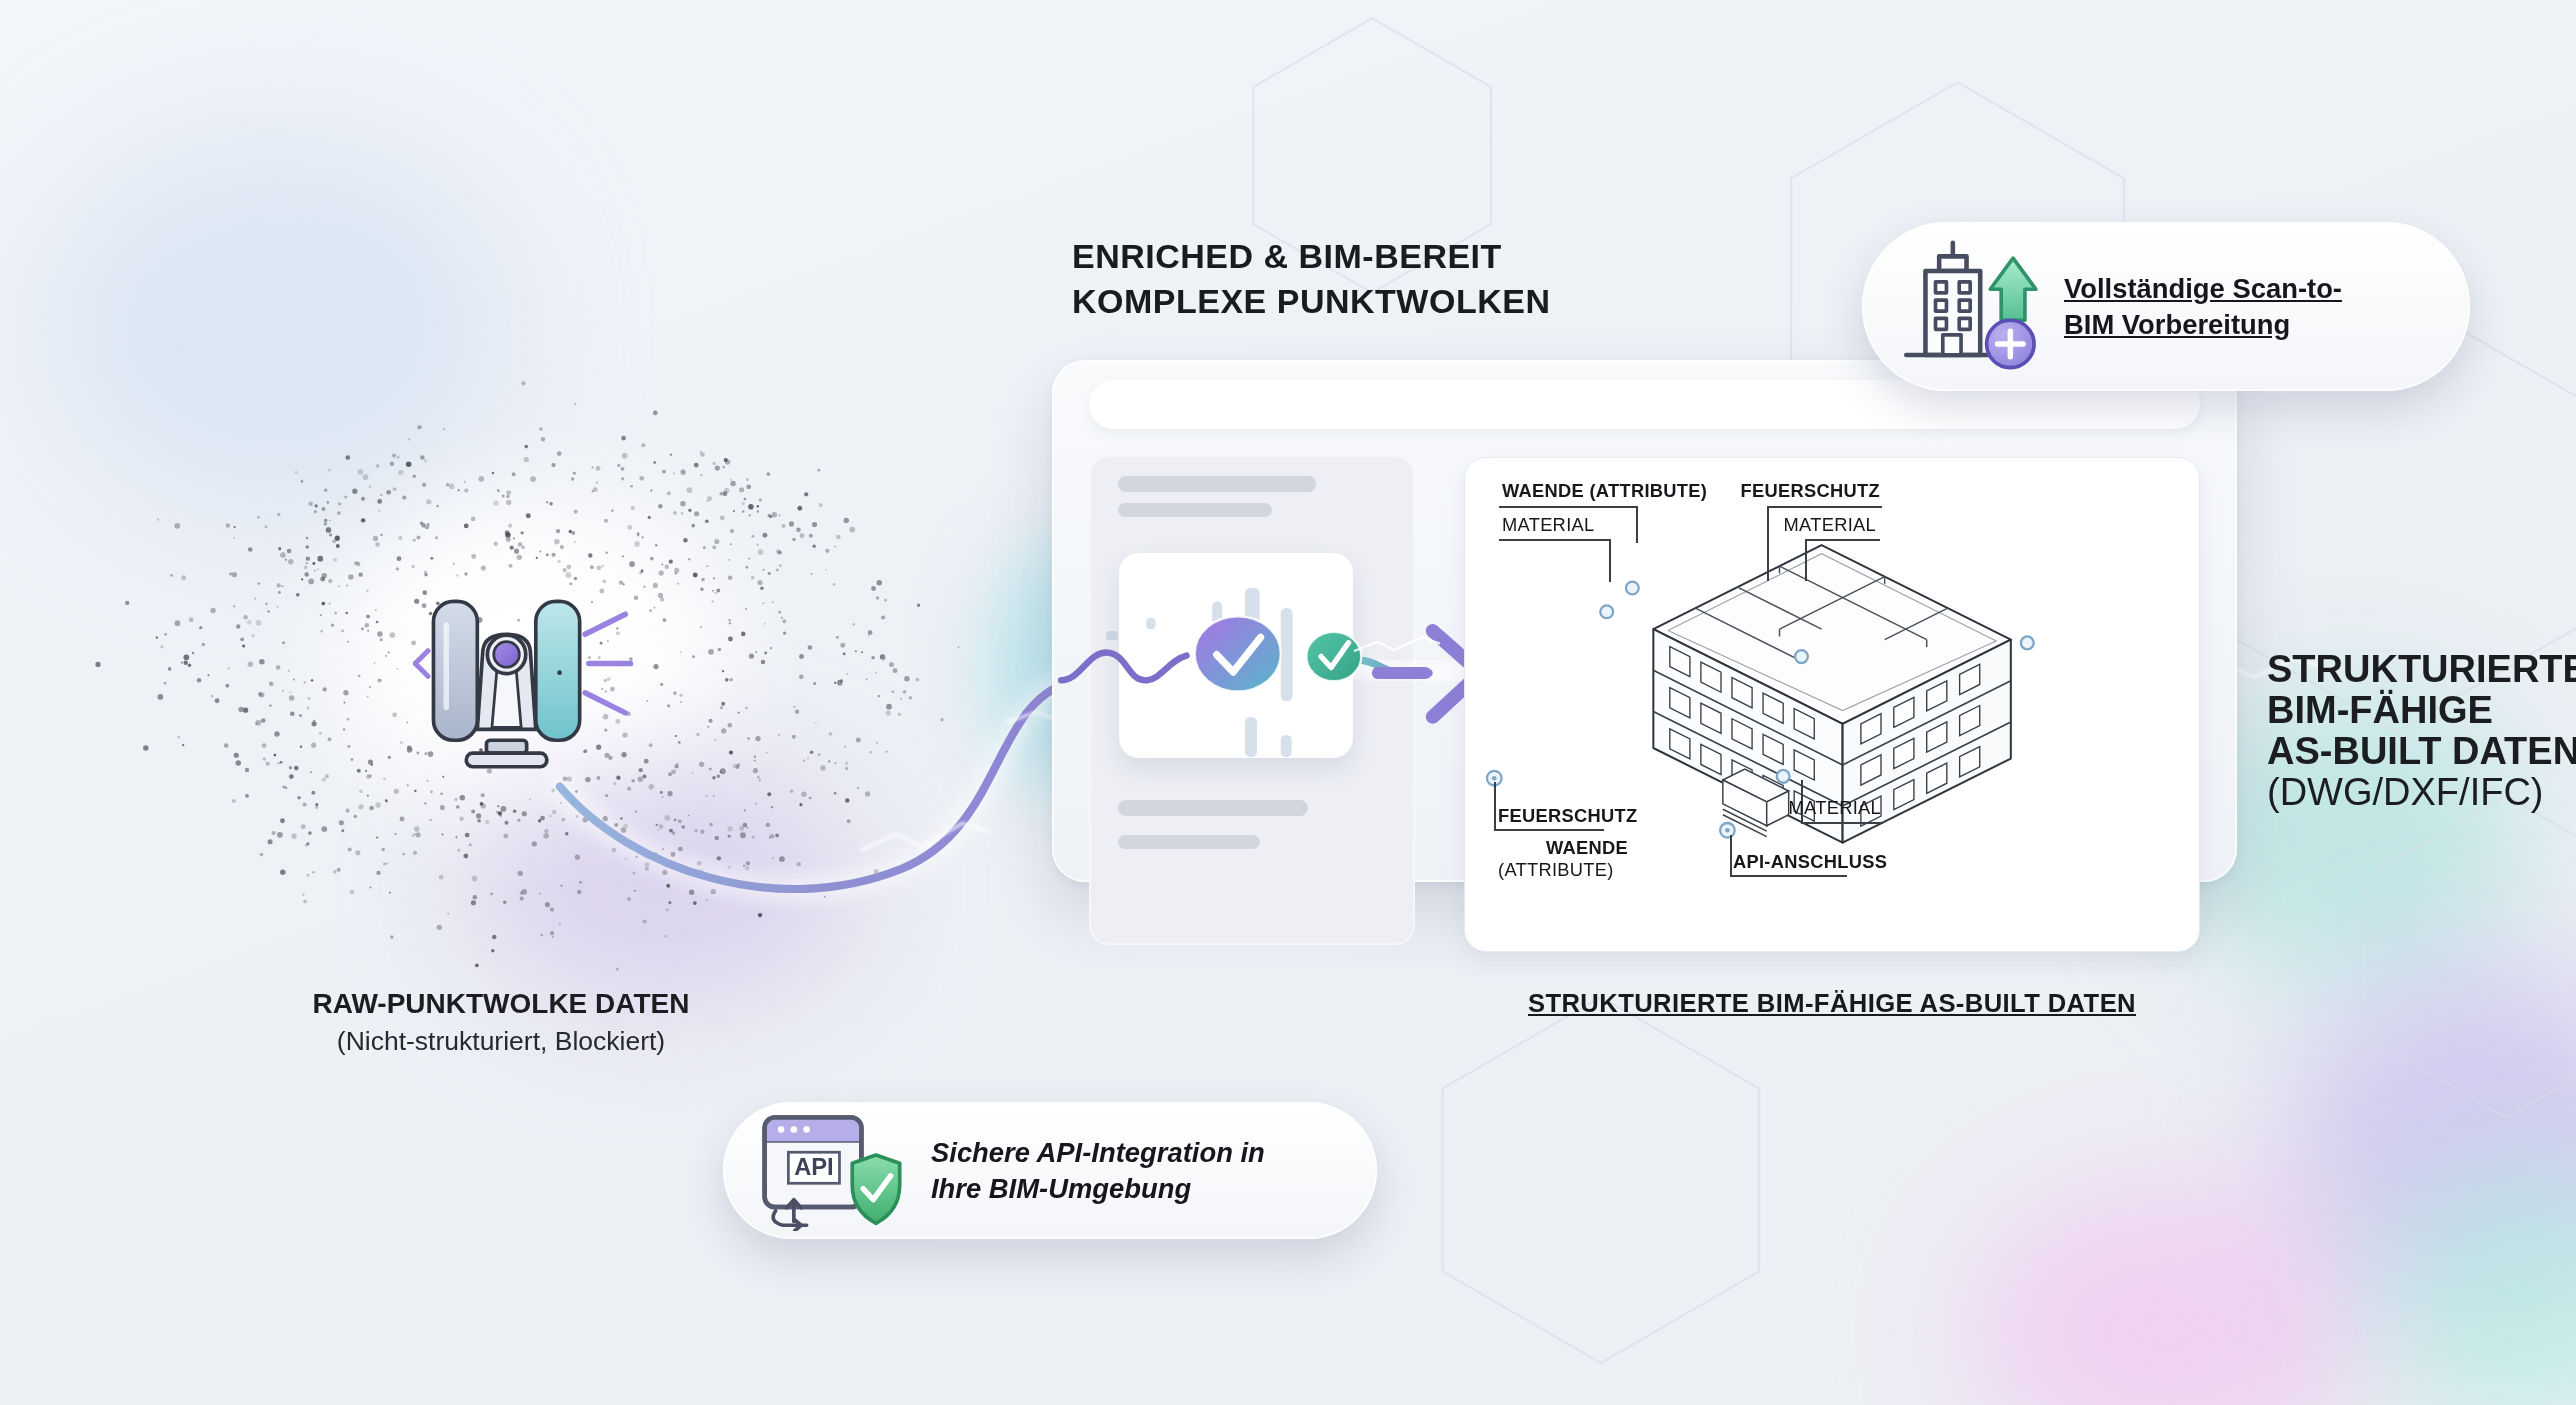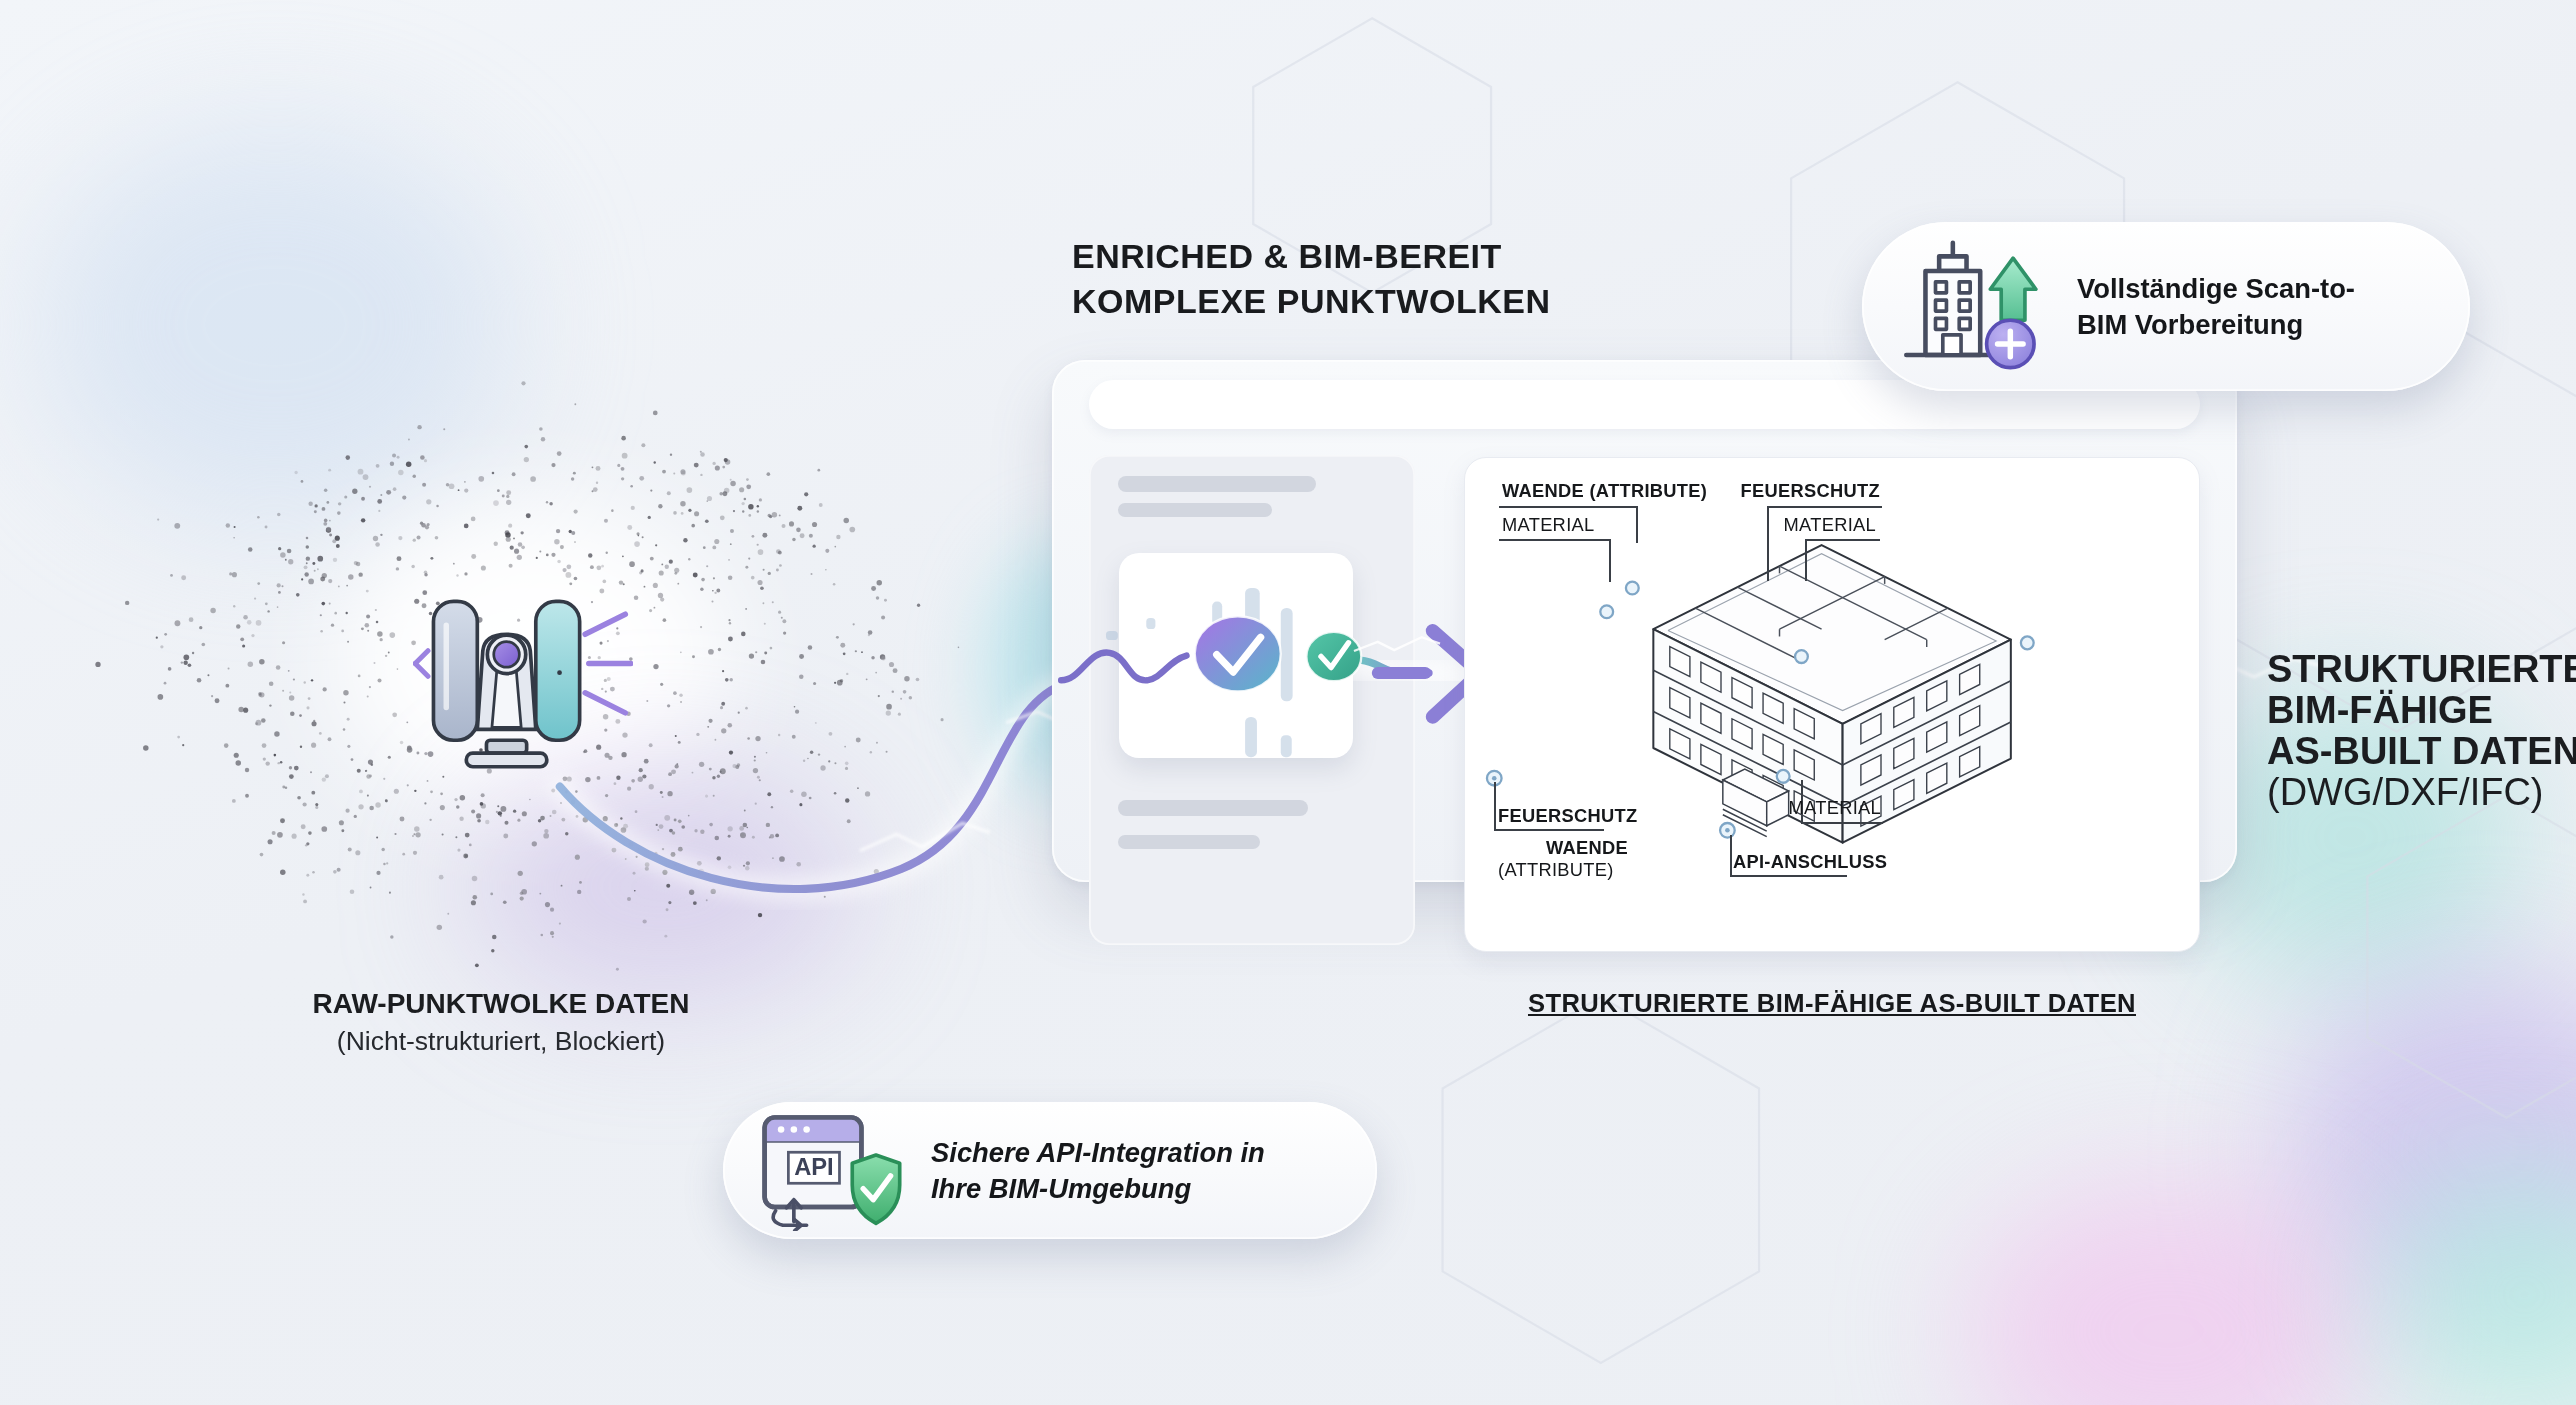--- a/index.html
+++ b/index.html
@@ -1209,21 +1209,21 @@
         <rect x="40" y="70" width="12" height="12" fill="#ffffff" stroke-width="4"></rect>
         <rect x="66" y="70" width="12" height="12" fill="#ffffff" stroke-width="4"></rect>
         <rect x="40" y="90" width="12" height="12" fill="#ffffff" stroke-width="4"></rect>
         <rect x="66" y="90" width="12" height="12" fill="#ffffff" stroke-width="4"></rect>
         <rect x="48" y="108" width="20" height="22" fill="#ffffff" stroke-width="4"></rect>
       </g>
       <path d="M 112 92 L 112 58 L 100 58 L 125 24 L 150 58 L 138 58 L 138 92 Z" fill="url(#gArrow)" stroke="#2f9268" stroke-width="4" stroke-linejoin="round"></path>
       <circle cx="122" cy="118" r="26" fill="url(#gPlus)" stroke="#5a4fb5" stroke-width="4"></circle>
       <path d="M 108 118 L 136 118 M 122 104 L 122 132" stroke="#ffffff" stroke-width="6" stroke-linecap="round"></path>
     </svg>
-    <div class="pill-text" style="margin-left:32px;">
+    <div class="pill-text" style="margin-left:19px;text-decoration:underline;">
       <div>Vollständige Scan-to-</div>
       <div>BIM Vorbereitung</div>
     </div>
   </div>
 
   <div class="pill pill-bottom">
     <svg width="146" height="121" viewBox="0 0 160 132" style="margin-left:38px;">
       <defs>
         <linearGradient id="gShield" x1="0" y1="0" x2="0" y2="1">
             <stop offset="0" stop-color="#8ade ad"></stop>

